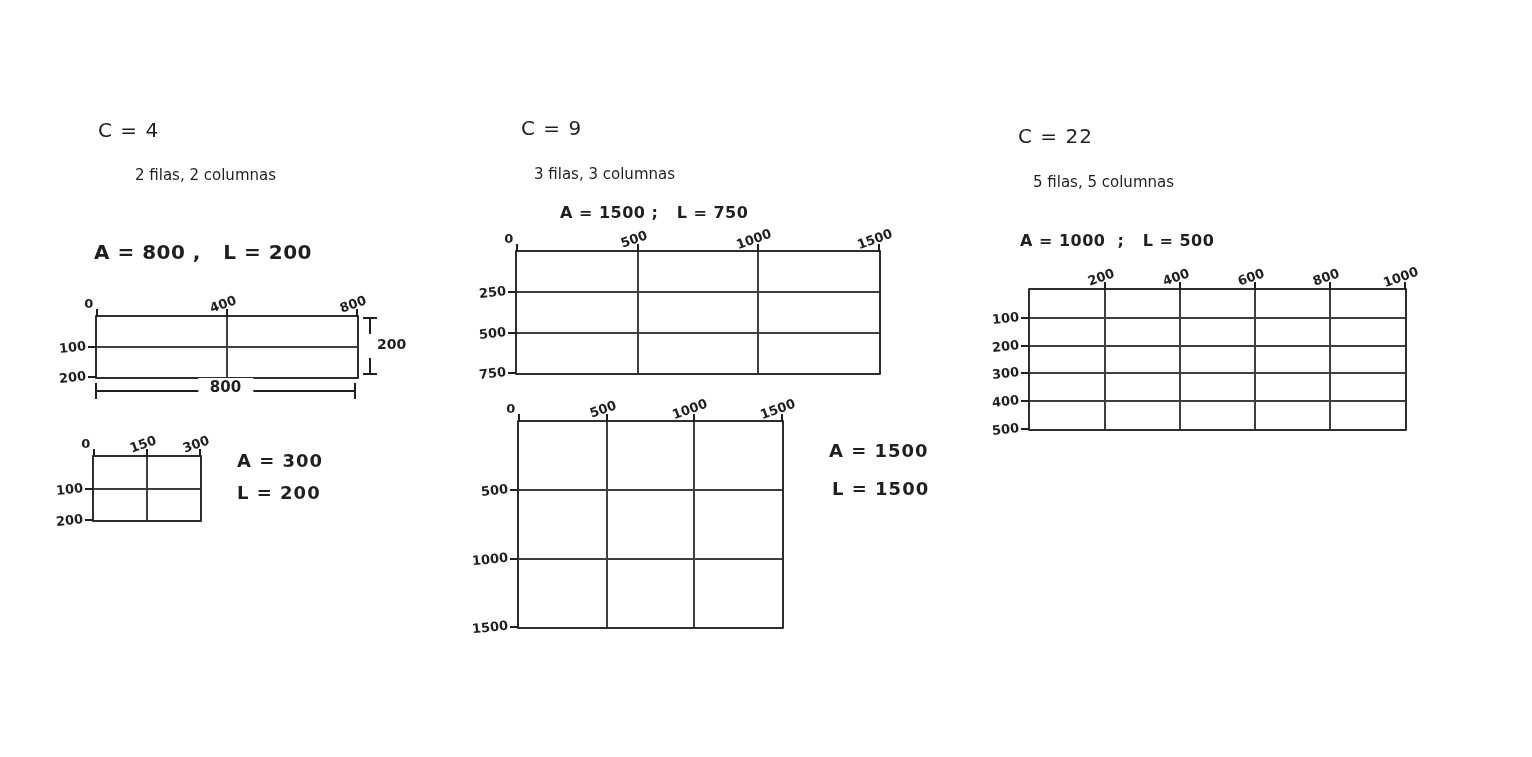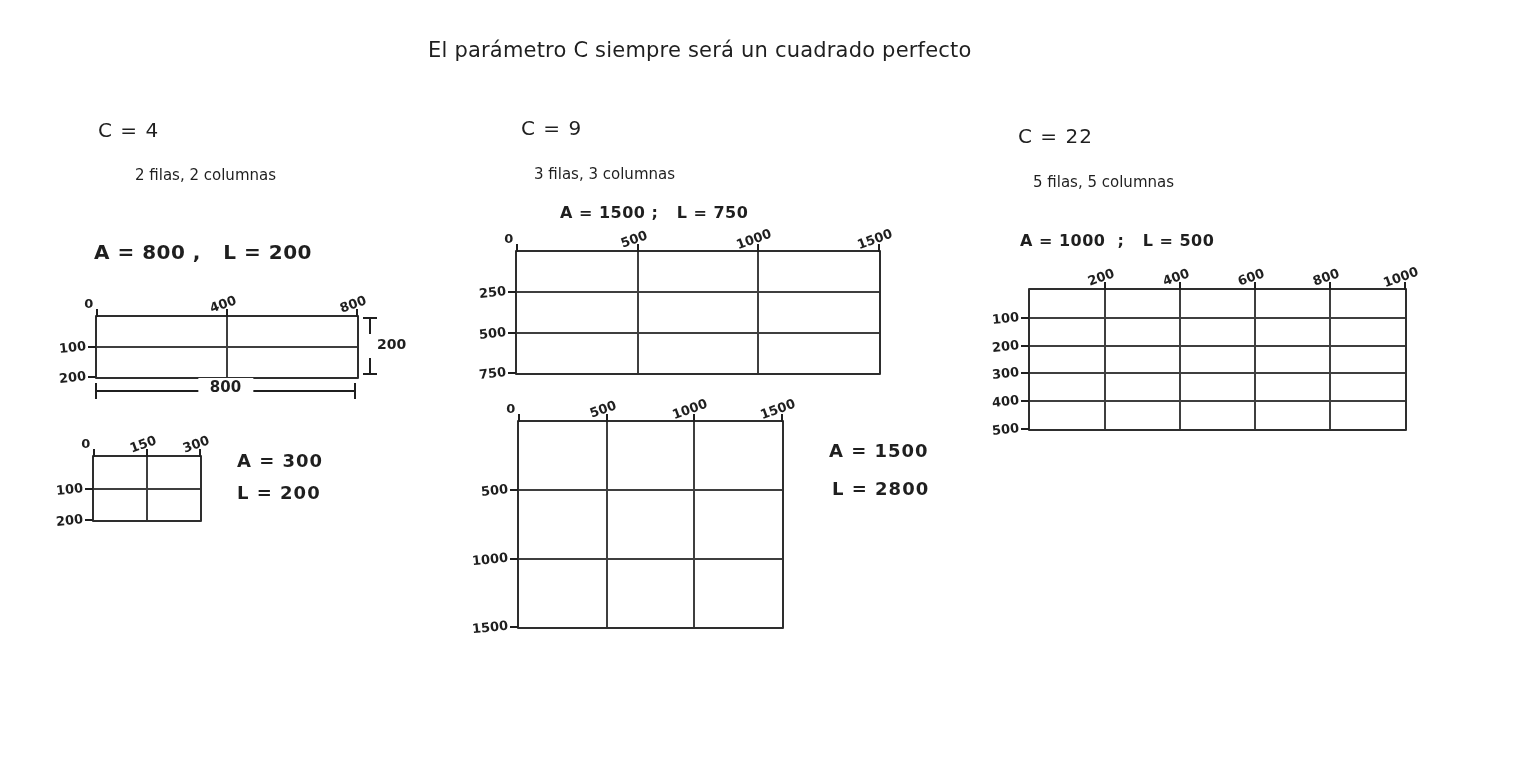--- a/index.html
+++ b/index.html
@@ -53,21 +53,20 @@
   .dim-h .cap{position:absolute;top:0;width:2px;height:16px;background:#1f1f1f;}
   .dim-h .cap.l{left:0;}
   .dim-h .cap.r{right:0;}
   .dim-h .dim-label{position:absolute;left:50%;transform:translateX(-50%);top:-5px;background:#fff;padding:0 12px;font-size:15px;font-weight:bold;}
 </style>
 </head>
 <body>
 
 <div id="canvas">
 
-  <div class="abs title" style="left:428px;top:38px;">El parámetro C siempre será un cuadrado perfecto</div>
 
   <div class="abs heading" style="left:98px;top:118px;">C = 4</div>
   <div class="abs subheading" style="left:135px;top:166px;">2 filas, 2 columnas</div>
   <div class="abs params" style="left:94px;top:240px;">A = 800 ,   L = 200</div>
 
   <div id="grid-c4-main" class="grid">
       <div class="gl-h" style="top: 50%;"></div>
       <div class="gl-v" style="left: 50%;"></div>
       <div class="tickmark-top" style="left: 0%;"></div>
       <div class="tick-top zero" style="left: 0%;">0</div>
@@ -154,21 +153,21 @@
       <div class="tick-top tilt" style="left: 100%;">1500</div>
       <div class="tickmark-left" style="top: 33.33%;"></div>
       <div class="tick-left" style="top: 33.33%;">500</div>
       <div class="tickmark-left" style="top: 66.67%;"></div>
       <div class="tick-left" style="top: 66.67%;">1000</div>
       <div class="tickmark-left" style="top: 100%;"></div>
       <div class="tick-left" style="top: 100%;">1500</div>
     </div>
 
   <div class="abs annot" style="left:829px;top:440px;">A = 1500</div>
-  <div class="abs annot" style="left:832px;top:478px;">L = 2800</div>
+  <div class="abs annot" style="left:832px;top:478px;">L = 1500</div>
 
   <div class="abs heading" style="left:1018px;top:124px;">C = 22</div>
   <div class="abs subheading" style="left:1033px;top:173px;">5 filas, 5 columnas</div>
   <div class="abs params" style="left:1020px;top:231px;font-size:16px;">A = 1000  ;   L = 500</div>
 
   <div id="grid-c25" class="grid">
       <div class="gl-h" style="top: 20%;"></div>
       <div class="gl-h" style="top: 40%;"></div>
       <div class="gl-h" style="top: 60%;"></div>
       <div class="gl-h" style="top: 80%;"></div>

